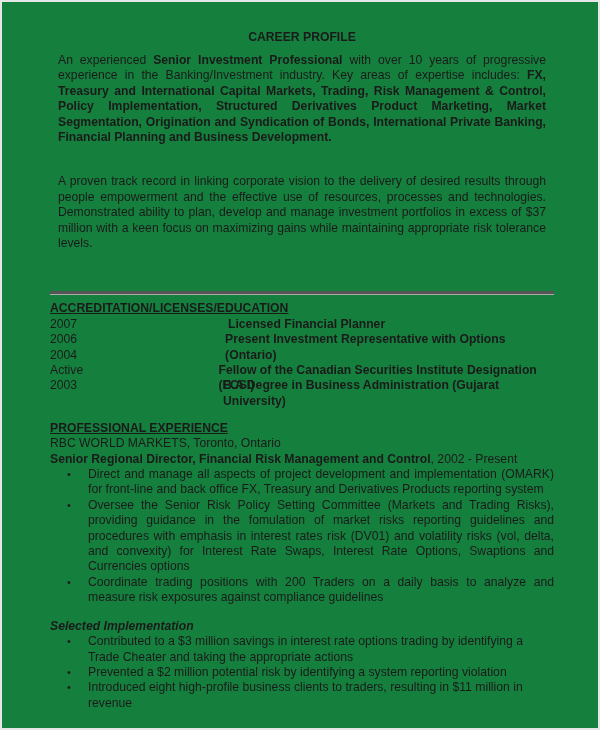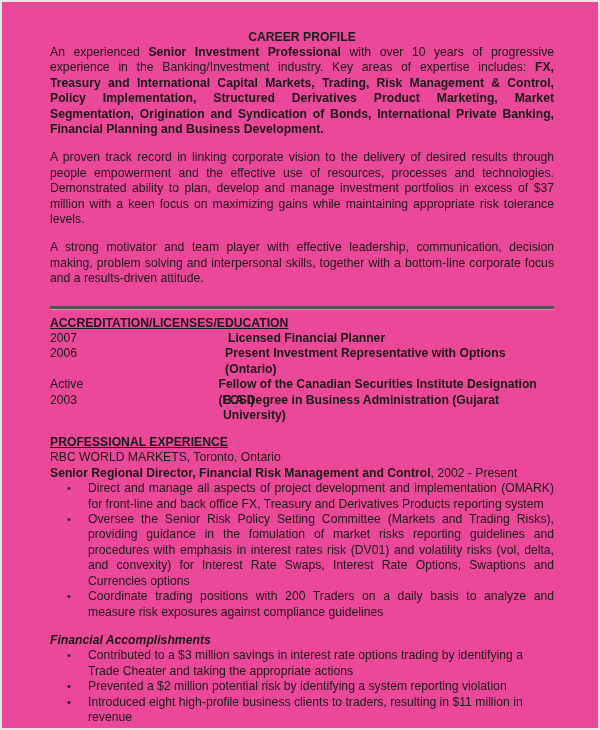--- a/index.html
+++ b/index.html
@@ -5,35 +5,35 @@
   html, body { margin: 0; padding: 0; background: #ffffff; }
   body {
     width: 600px; height: 730px; overflow: hidden;
     font-family: "Liberation Sans", sans-serif;
     color: #1a1a1a;
   }
   .page {
     position: relative;
     width: 596px; height: 726px;
     border: 2px solid #e6e6e6;
-    background: #ec4899;
+    background: #15803d;
     overflow: hidden;
   }
   .content {
     position: absolute;
     left: 48px; top: 28px;
     width: 504px;
     font-size: 12.2px;
     line-height: 15.4px;
   }
   .center-title {
     text-align: center; font-weight: bold; font-size: 12.2px;
     height: 15px; margin-bottom: 0;
   }
-  .just { text-align: justify; margin: 0; }
+  .just { text-align: justify; margin: 8px; }
   .just.last-left { text-align-last: left; }
   p { margin: 0; }
   .gap { height: 13px; }
   b { font-weight: bold; }
   .rule {
     margin-top: 19px;
     height: 3px;
     background: #555;
     border-bottom: 1px solid #aaa;
     width: 504px;
@@ -60,35 +60,35 @@
 <body>
 
 <div class="page">
   <div class="content">
 
     <div class="center-title">CAREER PROFILE</div>
     <p class="just last-left"><span>An experienced </span><b>Senior Investment Professional</b><span> with over 10 years of progressive experience in the Banking/Investment industry.  Key areas of expertise includes: </span><b>FX, Treasury and International Capital Markets, Trading, Risk Management &amp; Control, Policy Implementation, Structured Derivatives Product Marketing, Market Segmentation, Origination and Syndication of Bonds, International Private Banking, Financial Planning and Business Development.</b></p>
     <div class="gap"></div>
     <p class="just last-left">A proven track record in linking corporate vision to the delivery of desired results through people empowerment and the effective use of resources, processes and technologies. Demonstrated ability to plan, develop and manage investment portfolios in excess of $37 million with a keen focus on maximizing gains while maintaining appropriate risk tolerance levels.</p>
     <div class="gap"></div>
-    <p class="just last-left">A strong motivator and team player with effective leadership, communication, decision making, problem solving and interpersonal skills, together with a bottom-line corporate focus and a results-driven attitude.</p>
 
     <div class="rule"></div>
 
     <div class="section-title" style="margin-top:6px">ACCREDITATION/LICENSES/EDUCATION</div>
     <div>
       <div class="cred-row">
         <span class="cred-year">2007</span>
         <span class="cred-name">Licensed Financial Planner</span>
       </div>
       <div class="cred-row">
         <span class="cred-year">2006</span>
         <span class="cred-name">Present Investment Representative with Options (Ontario)</span>
       </div>
       <div class="cred-row">
+        <span class="cred-year">2004</span>
       </div>
       <div class="cred-row">
         <span class="cred-year">Active</span>
         <span class="cred-name">Fellow of the Canadian Securities Institute Designation (FCSI)</span>
       </div>
       <div class="cred-row">
         <span class="cred-year">2003</span>
         <span class="cred-name">B.A Degree in Business Administration (Gujarat University)</span>
       </div>
     </div>
@@ -96,21 +96,21 @@
     <div class="section-title" style="margin-top:27px">PROFESSIONAL EXPERIENCE</div>
 
     <div>
       <div class="company">RBC WORLD MARKETS, Toronto, Ontario</div>
       <div class="role"><b>Senior Regional Director, Financial Risk Management and Control</b><span>, 2002 - Present</span></div>
       <ul class="bullets">
         <li><span class="dot">•</span><span>Direct and manage all aspects of project development and implementation (OMARK) for front-line and back office FX, Treasury and Derivatives Products reporting system</span></li>
         <li><span class="dot">•</span><span>Oversee the Senior Risk Policy Setting Committee (Markets and Trading Risks), providing guidance in the fomulation of market risks reporting guidelines and procedures with emphasis in interest rates risk (DV01) and volatility risks (vol, delta, and convexity) for Interest Rate Swaps, Interest Rate Options, Swaptions and Currencies options</span></li>
         <li><span class="dot">•</span><span>Coordinate trading positions with 200 Traders on a daily basis to analyze and measure risk exposures against compliance guidelines</span></li>
       </ul>
-      <div class="subhead">Financial Accomplishments</div>
+      <div class="subhead">Selected Implementation</div>
       <ul class="bullets">
         <li class="left"><span class="dot">•</span><span>Contributed to a $3 million savings in interest rate options trading by identifying a Trade Cheater and taking the appropriate actions</span></li>
         <li class="left"><span class="dot">•</span><span>Prevented a $2 million potential risk by identifying a system reporting violation</span></li>
         <li class="left"><span class="dot">•</span><span>Introduced eight high-profile business clients to traders, resulting in $11 million in revenue</span></li>
       </ul>
     </div>
 
   </div>
 </div>
 

